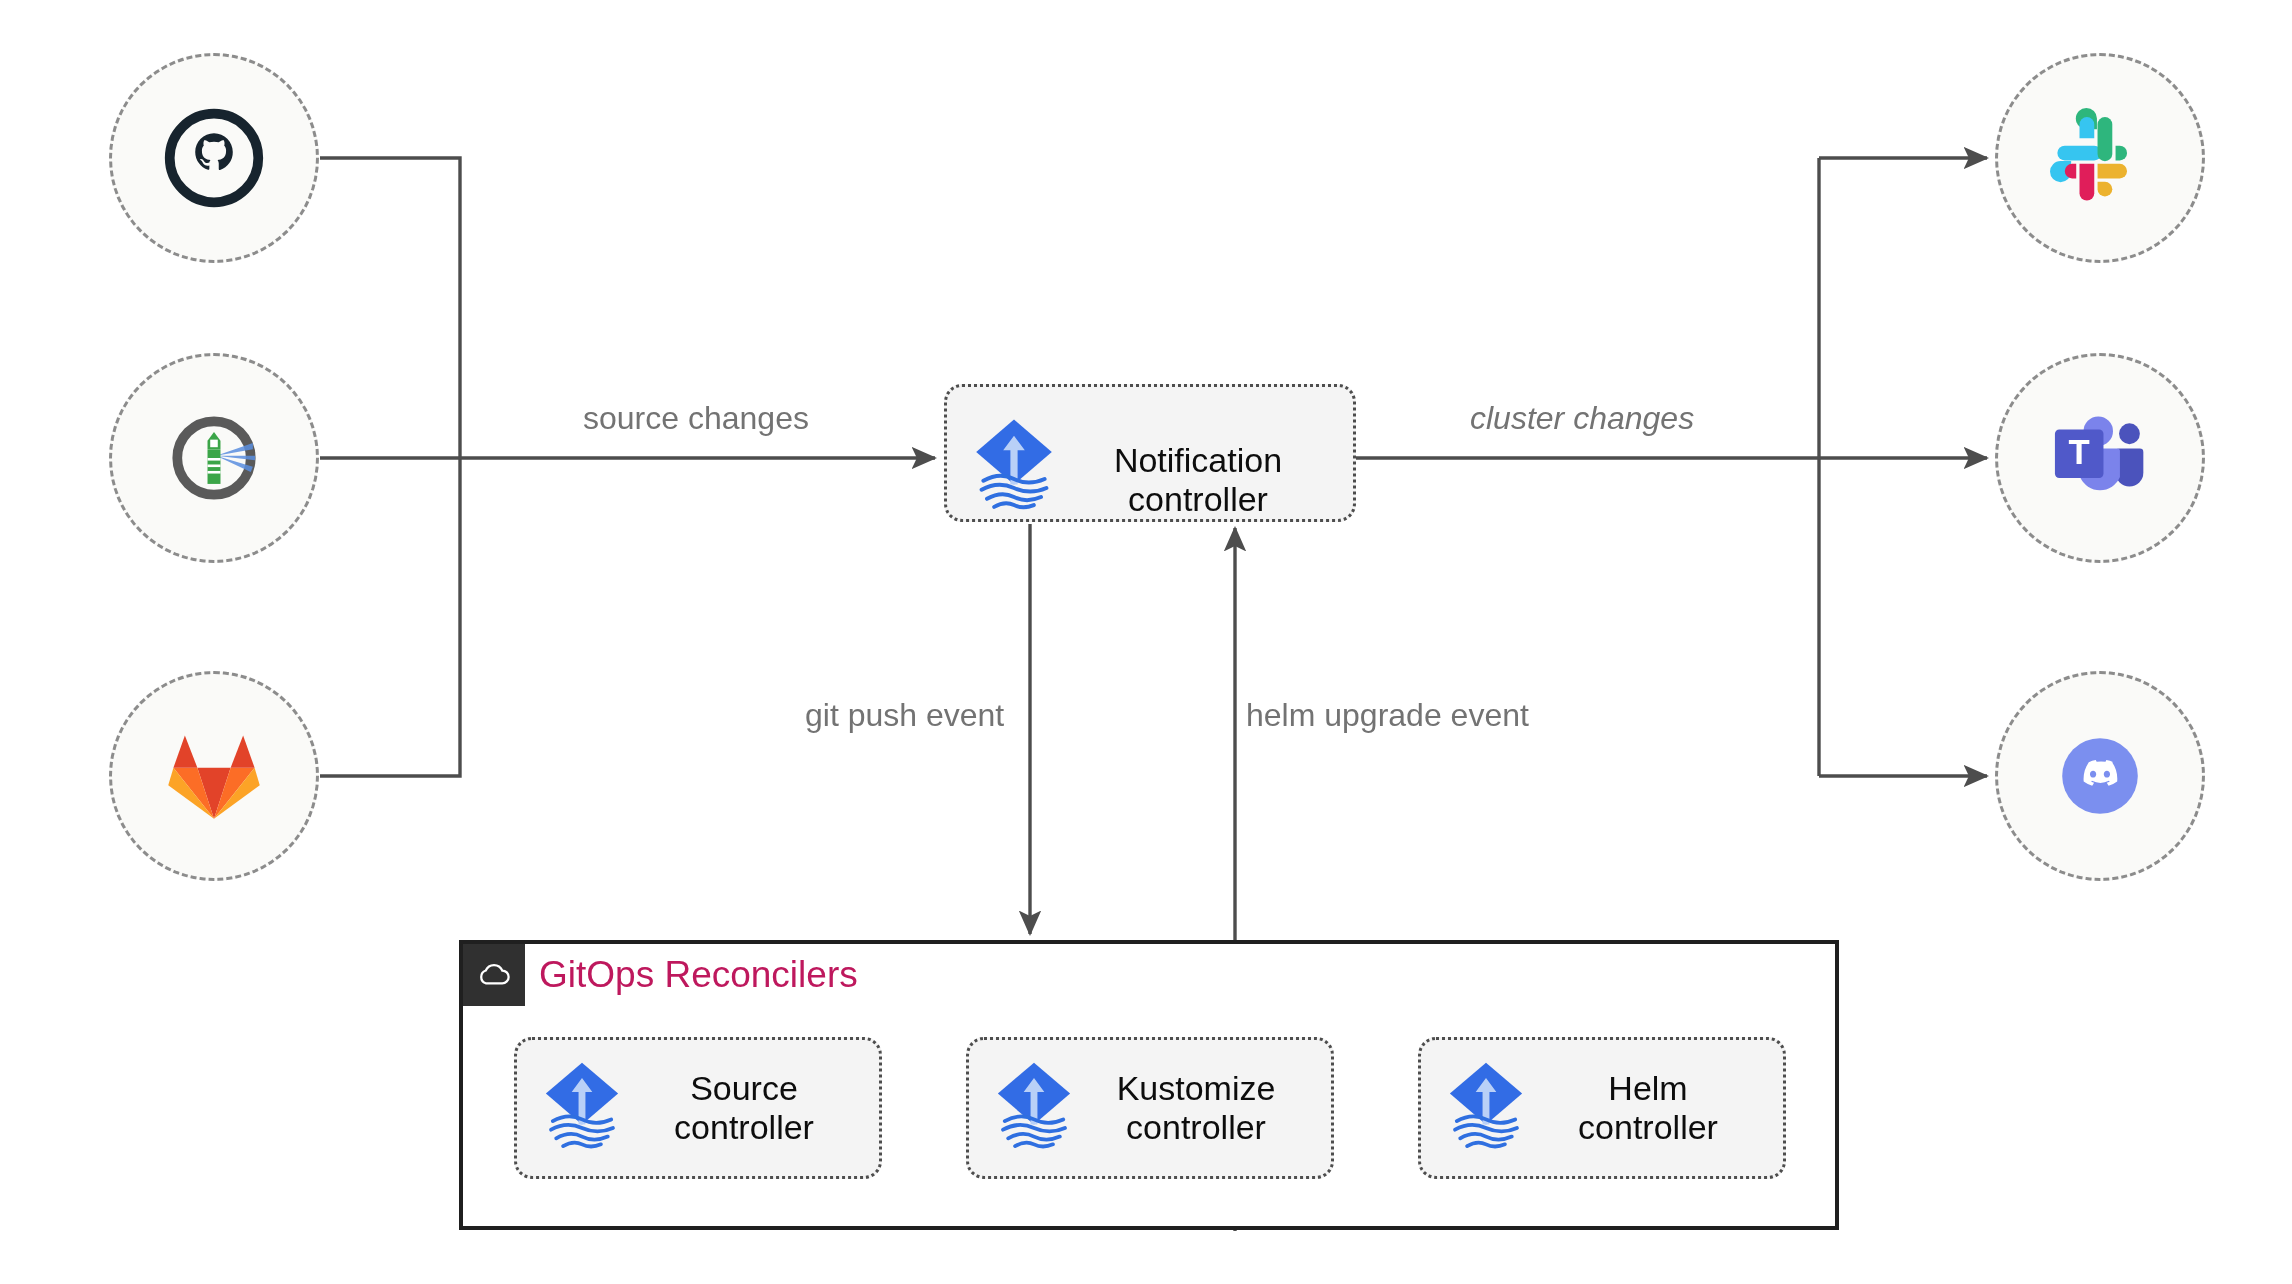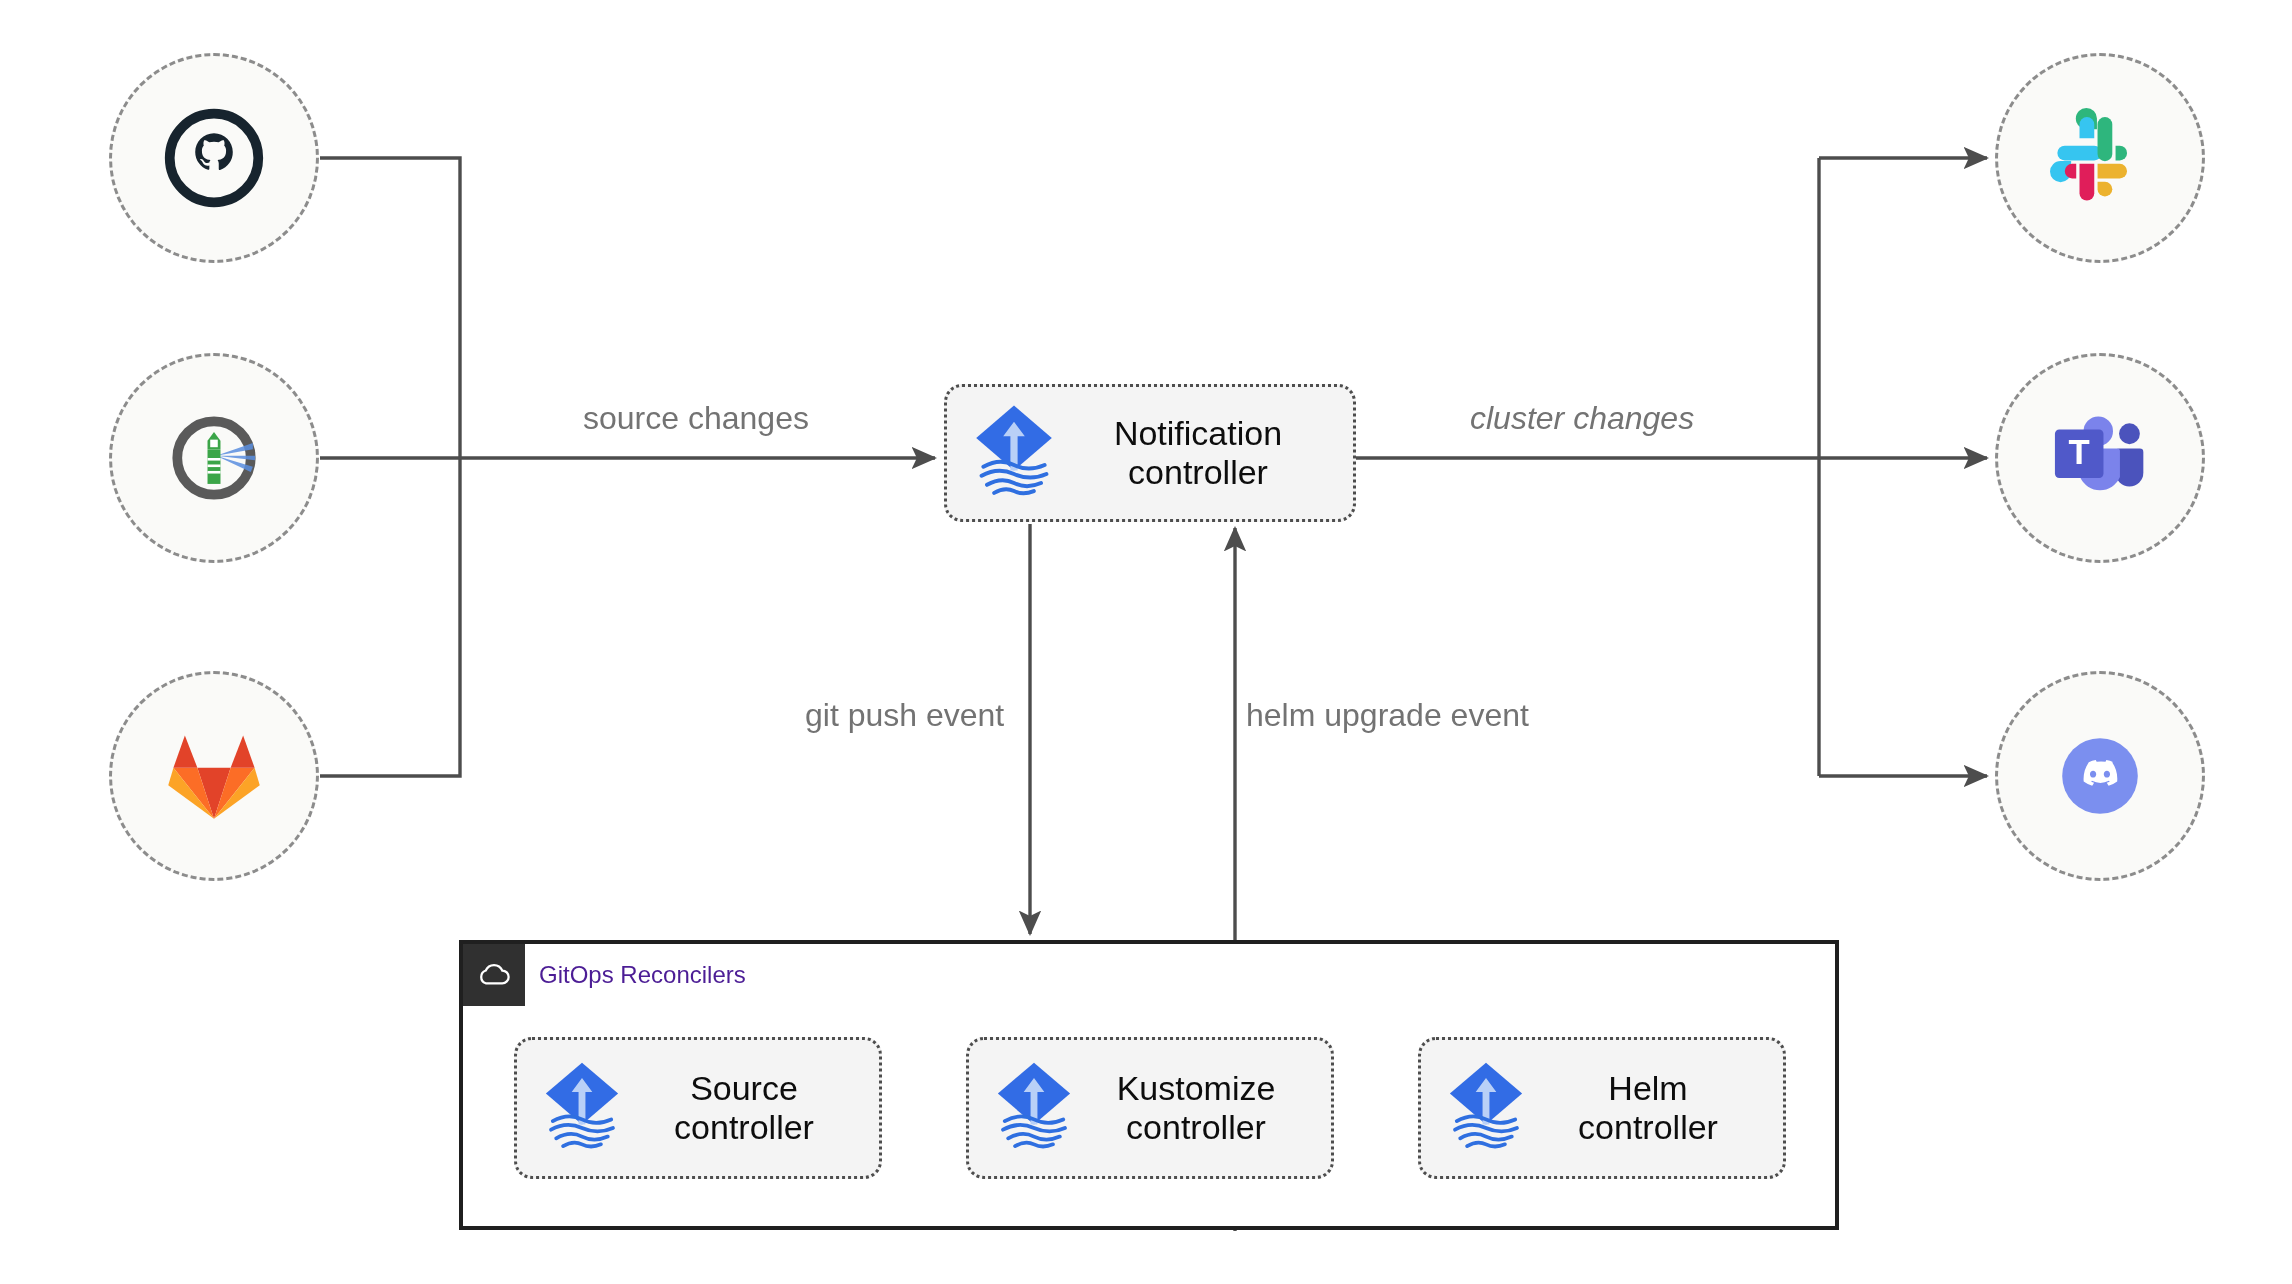--- a/index.html
+++ b/index.html
@@ -94,22 +94,22 @@
     height: 62px;
     background: #303030;
     display: flex;
     align-items: center;
     justify-content: center;
   }
   #gitops-title {
     position: absolute;
     left: 76px;
     top: 14px;
-    font-size: 24px;
-    color: #4c1d95;
+    font-size: 37px;
+    color: #be185d;
     line-height: 34px;
   }
 
   
   .edge-label {
     position: absolute;
     font-size: 32px;
     color: #737373;
     white-space: nowrap;
   }
@@ -239,21 +239,21 @@
 
   <div class="circle-node" style="left:1995px; top:671px; width:210px; height:210px;">
     <span class="logo">
       <svg viewBox="0 0 100 100" width="108" height="108" aria-hidden="true">
         <circle cx="50" cy="50" r="35" fill="#7b8fef"></circle>
         <path fill="#ffffff" d="M62.4 37.2a25.6 25.6 0 0 0-6.5-2l-.8 1.7a23.6 23.6 0 0 0-8.2 0l-.8-1.7a25.6 25.6 0 0 0-6.5 2c-4.1 6.1-5.2 12-4.7 17.9a26 26 0 0 0 7.9 4 19 19 0 0 0 1.7-2.8 16.8 16.8 0 0 1-2.7-1.3l.7-.5a18.3 18.3 0 0 0 15.8 0l.7.5a16.8 16.8 0 0 1-2.7 1.3 19 19 0 0 0 1.7 2.8 26 26 0 0 0 7.9-4c.6-6.8-1.1-12.7-4.7-17.9zM43.6 51.5c-1.6 0-2.9-1.4-2.9-3.2s1.3-3.2 2.9-3.2 2.9 1.4 2.9 3.2-1.3 3.2-2.9 3.2zm12.8 0c-1.6 0-2.9-1.4-2.9-3.2s1.3-3.2 2.9-3.2 2.9 1.4 2.9 3.2-1.3 3.2-2.9 3.2z"></path>
       </svg>
     </span>
   </div>
 
-  <div class="ctrl-box" style="left:944px; top:384px; width:412px; height:138px;">
+  <div class="ctrl-box" style="left:944px; top:384px; width:412px; height:138px;align-items:flex-end;">
     <span class="flux-logo">
       <svg viewBox="0 0 100 110" width="90" height="99" aria-hidden="true">
         <path fill="#326ce5" d="M50 4 L92 40 L50 76 L8 40 Z"></path>
         <path fill="#b9d0f7" d="M50 22 L62 38 L54 38 L54 76 L46 76 L46 38 L38 38 Z"></path>
         <g stroke="#2f6fe0" stroke-width="4.4" stroke-linecap="round" fill="none">
           <path d="M16 72 Q34 62 50 70 Q66 78 84 70"></path>
           <path d="M14 82 Q32 72 50 80 Q68 88 86 80"></path>
           <path d="M20 92 Q36 83 50 90 Q64 97 80 90"></path>
           <path d="M28 101 Q40 94 50 99 Q60 104 72 99"></path>
         </g>

